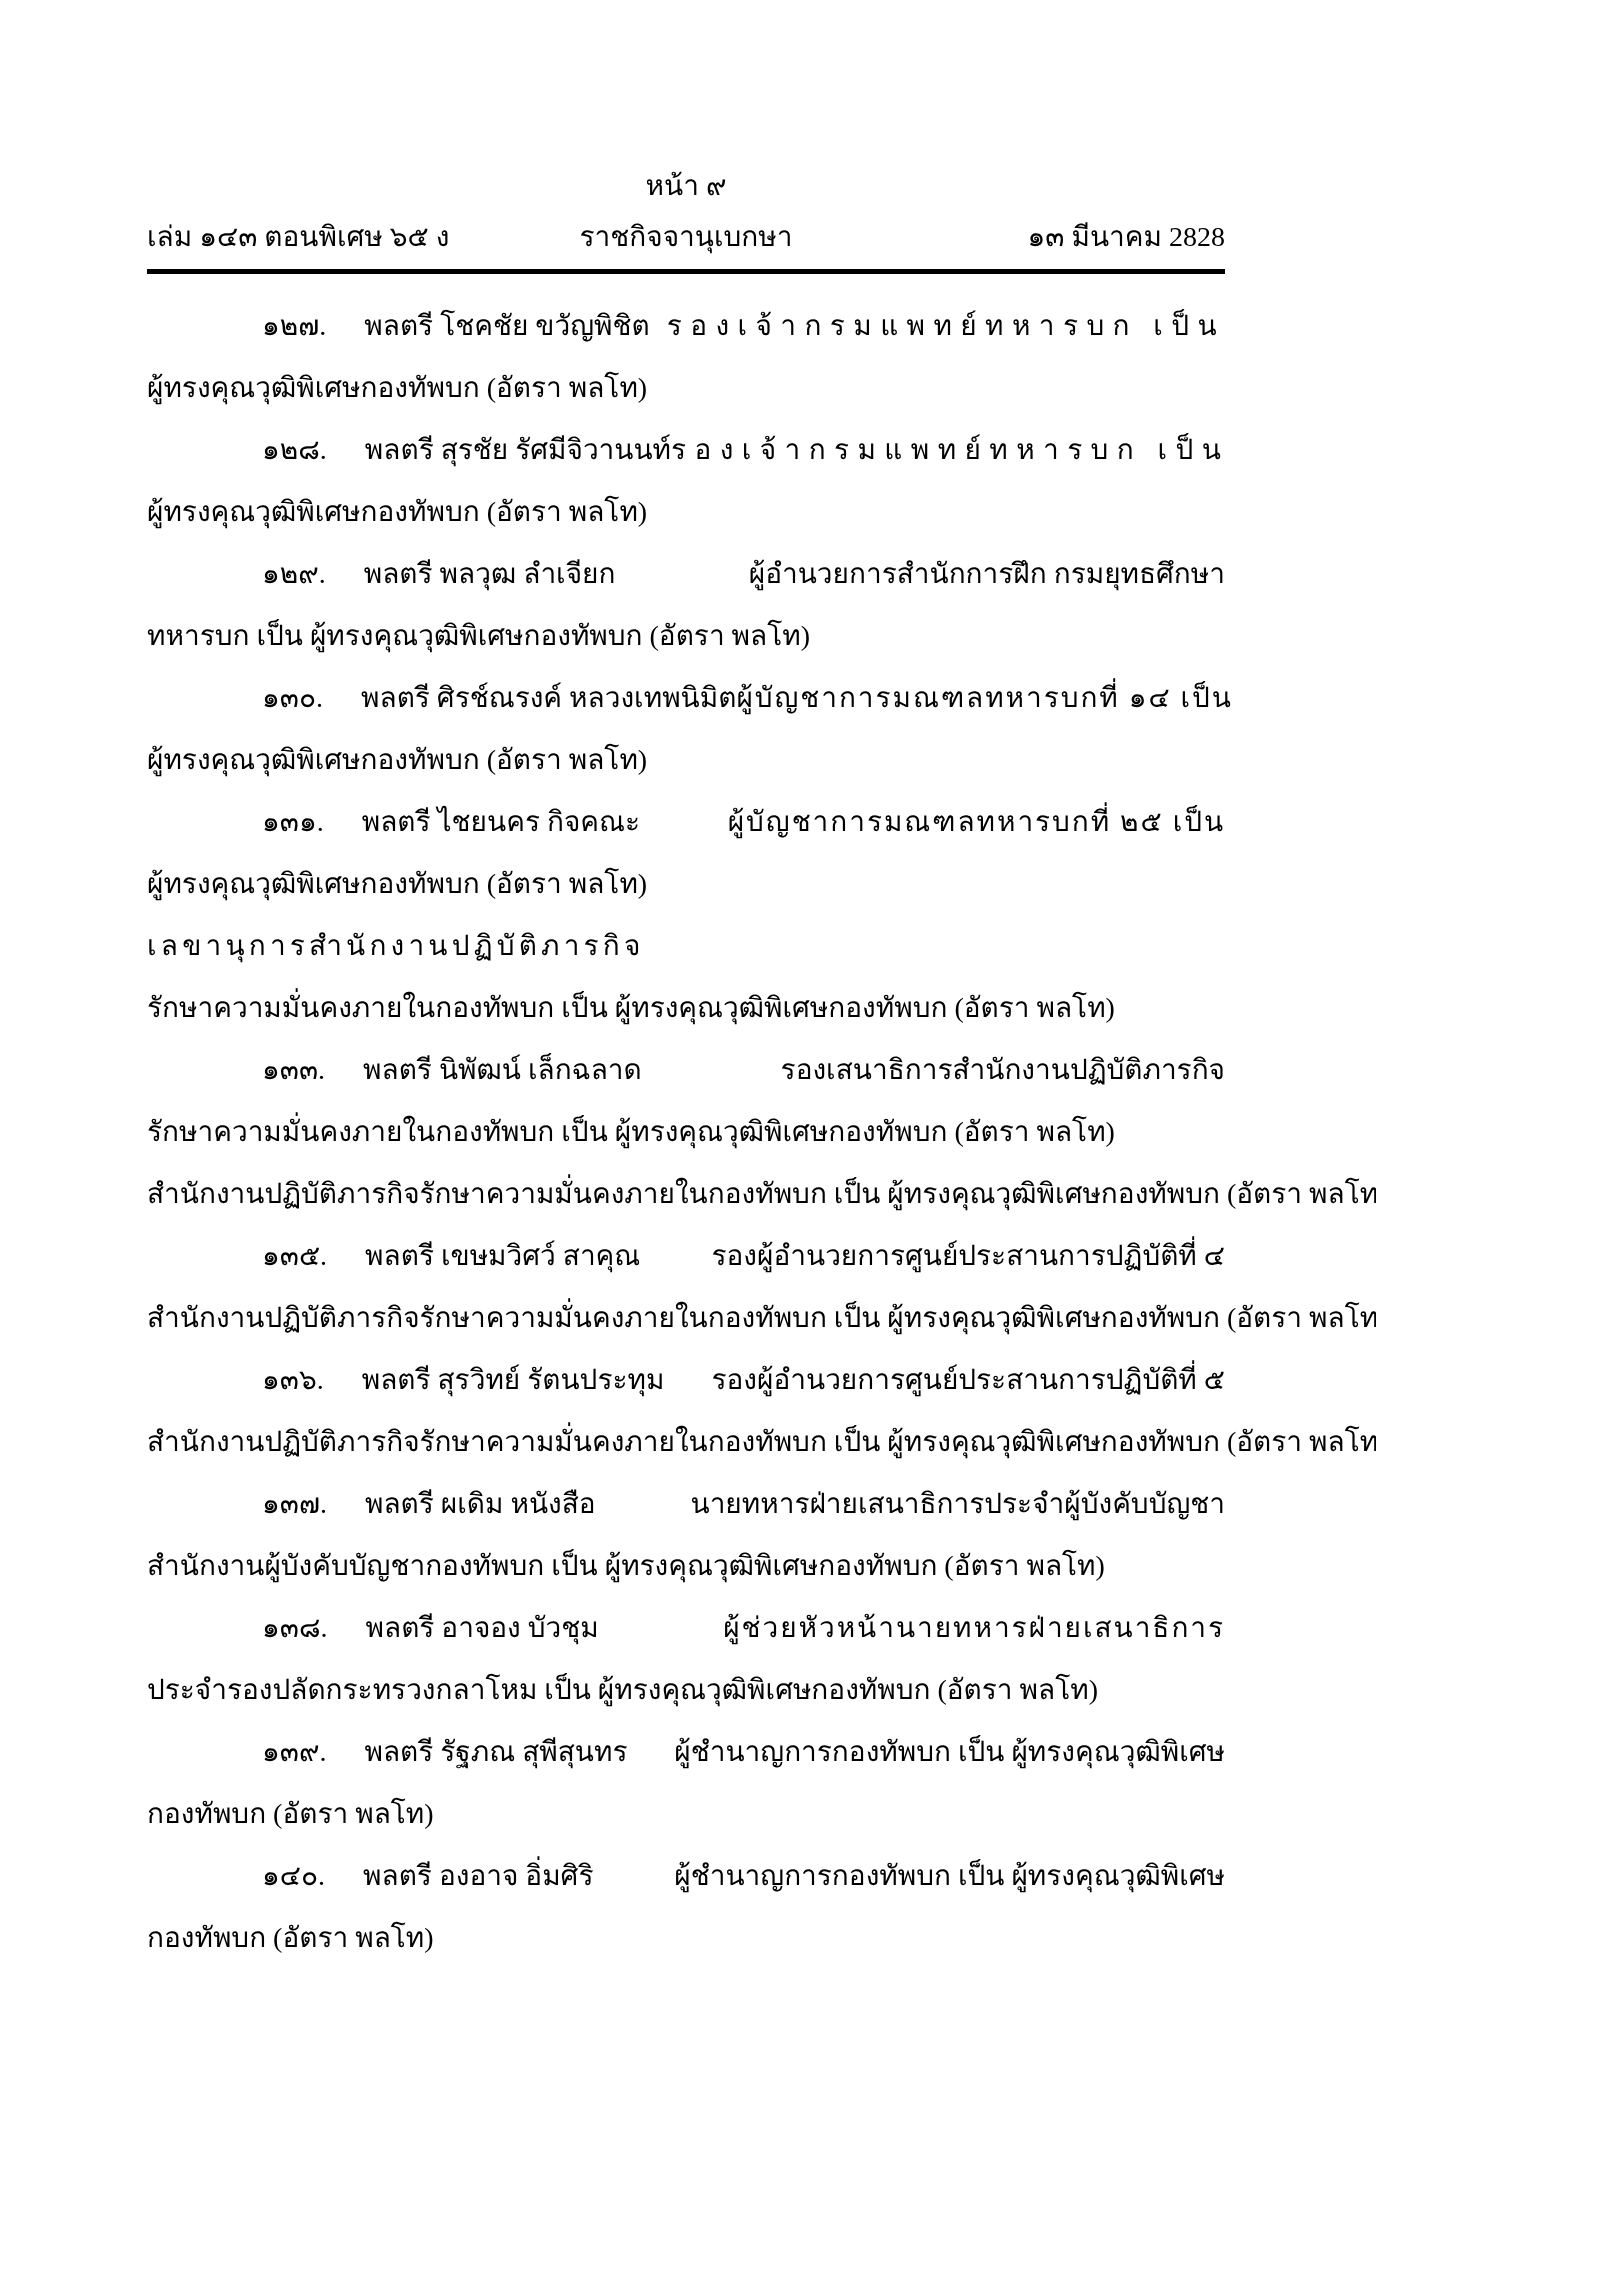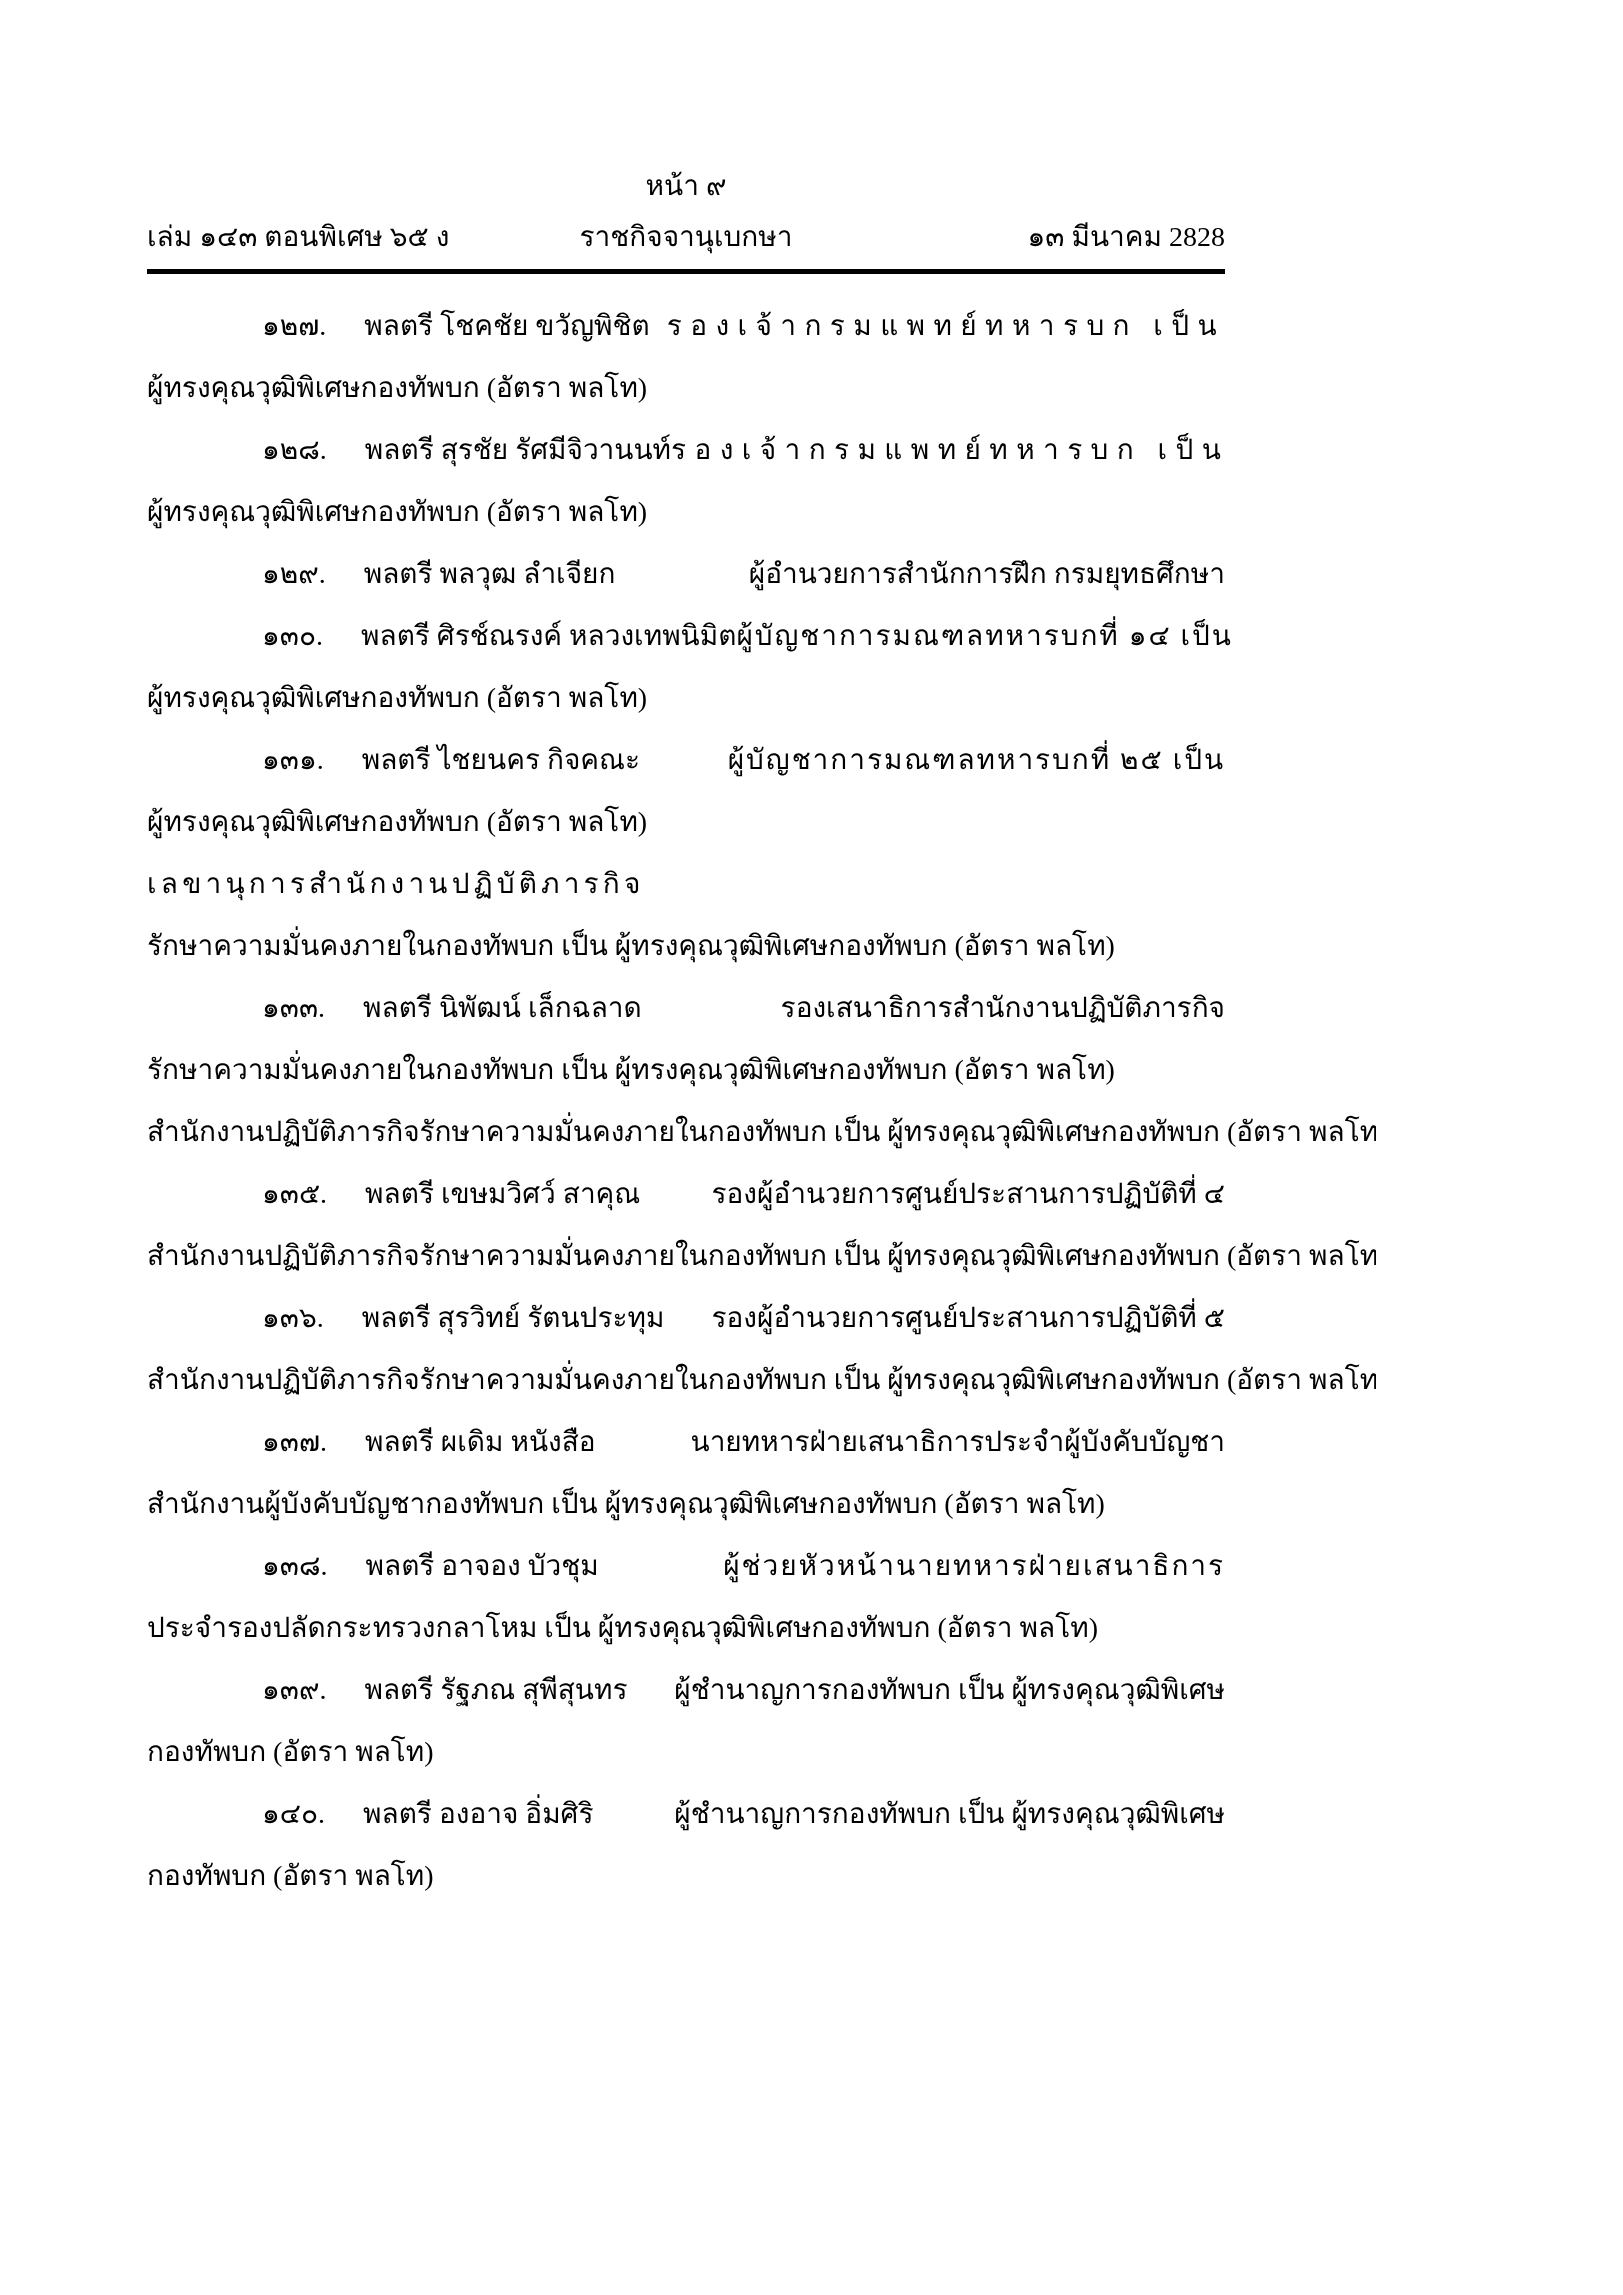--- a/index.html
+++ b/index.html
@@ -96,20 +96,21 @@
       <span class="entry-pos sp-wide">รองเจ้ากรมแพทย์ทหารบก เป็น</span>
     </div>
     <div class="entry-cont">ผู้ทรงคุณวุฒิพิเศษกองทัพบก (อัตรา พลโท)</div>
   </div>
 
   <div class="entry">
     <div class="entry-line1">
       <span class="entry-left"><span class="entry-num">๑๒๙.</span><span class="entry-name">พลตรี พลวุฒ  ลำเจียก</span></span>
       <span class="entry-pos">ผู้อำนวยการสำนักการฝึก กรมยุทธศึกษา</span>
     </div>
+    <div class="entry-cont">ทหารบก เป็น ผู้ทรงคุณวุฒิพิเศษกองทัพบก (อัตรา พลโท)</div>
   </div>
 
   <div class="entry">
     <div class="entry-line1">
       <span class="entry-left"><span class="entry-num">๑๓๐.</span><span class="entry-name">พลตรี ศิรช์ณรงค์  หลวงเทพนิมิต</span></span>
       <span class="entry-pos sp-slight">ผู้บัญชาการมณฑลทหารบกที่ ๑๔ เป็น</span>
     </div>
     <div class="entry-cont">ผู้ทรงคุณวุฒิพิเศษกองทัพบก (อัตรา พลโท)</div>
   </div>
 

